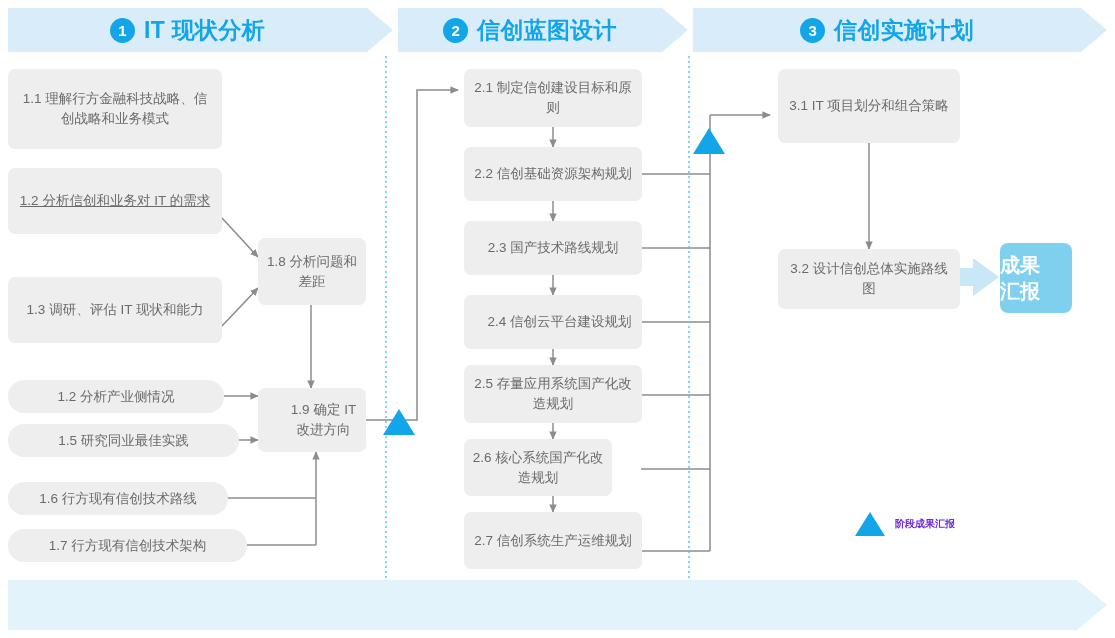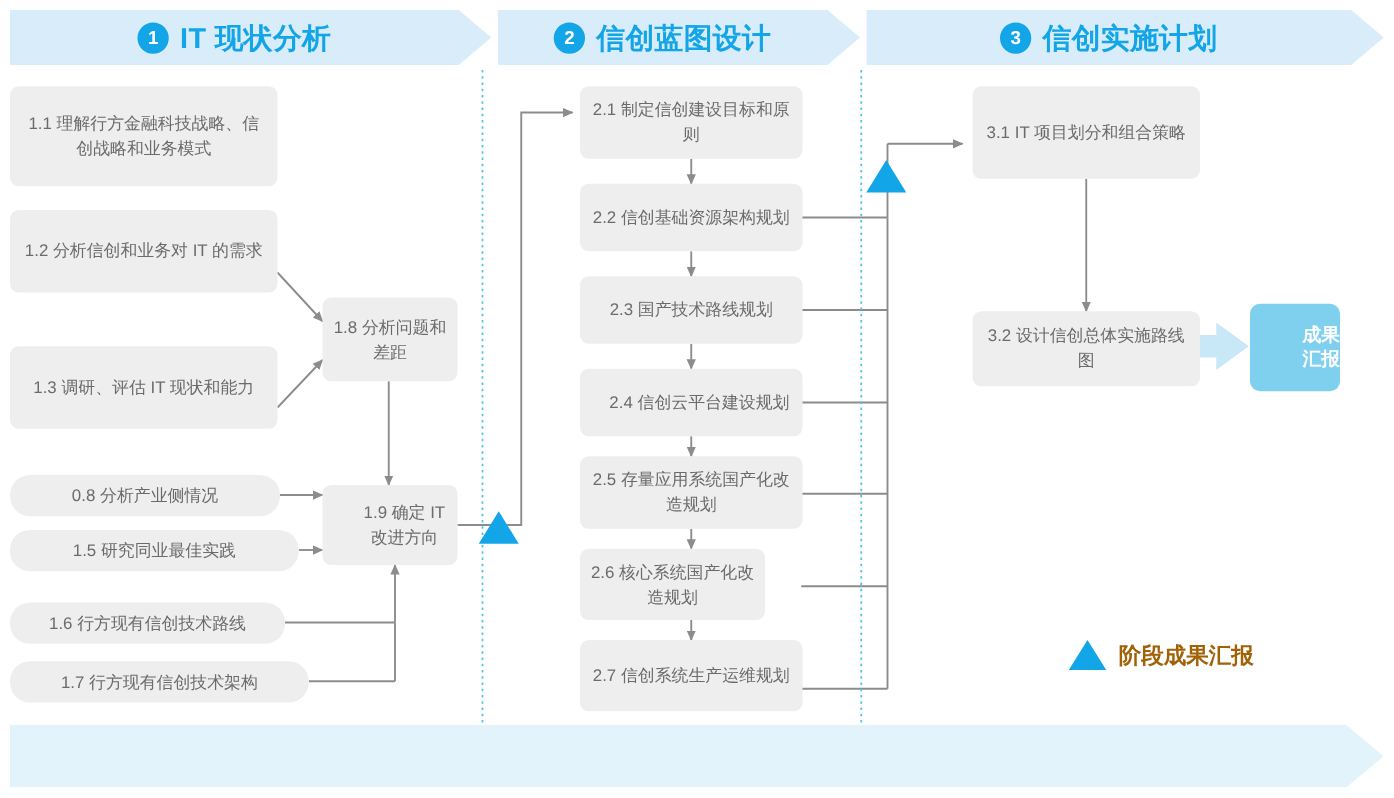--- a/index.html
+++ b/index.html
@@ -79,47 +79,47 @@
     z-index: 3;
   }
   .node.pill { border-radius: 16px; }
 
   
   .deliverable {
     position: absolute;
     background: #7fd0ef;
     border-radius: 8px;
     color: #ffffff;
-    font-size: 15px;
+    font-size: 20px;
     font-weight: bold;
     line-height: 1.3;
     display: flex;
-    align-items: flex-end;
+    align-items: flex-start;
     justify-content: center;
     text-align: center;
     z-index: 3;
   }
 
   
   .legend {
     position: absolute;
     display: flex;
     align-items: center;
     gap: 10px;
     z-index: 3;
   }
   .legend-tri {
     width: 0; height: 0;
     border-left: 15px solid transparent;
     border-right: 15px solid transparent;
     border-bottom: 24px solid #12a5e8;
   }
   .legend-text {
-    color: #a16207;
-    font-size: 18px;
+    color: #6d28d9;
+    font-size: 10px;
     font-weight: bold;
     white-space: nowrap;
   }
 
   
   .footer-band {
     position: absolute;
     left: 8px;
     top: 580px;
     width: 1099px;
@@ -225,23 +225,23 @@
       <path d="M689,56 L689,580"></path>
     </g>
 
     <path d="M943,268 L973,268 L973,258 L999,277 L973,296 L973,286 L943,286 z" fill="#c8e7f7"></path>
   </svg>
 
   <div class="milestone" style="left:383px; top:409px;"></div>
   <div class="milestone" style="left:693px; top:128px;"></div>
 
   <div class="node" style="left:8px; top:69px; width:214px; height:80px;">1.1 理解行方金融科技战略、信创战略和业务模式</div>
-  <div class="node" style="left:8px; top:168px; width:214px; height:66px;">1.2 分析信创和业务对 IT 的需求</div>
+  <div class="node" style="left:8px; top:168px; width:214px; height:66px;text-decoration:underline;">1.2 分析信创和业务对 IT 的需求</div>
   <div class="node" style="left:8px; top:277px; width:214px; height:66px;">1.3 调研、评估 IT 现状和能力</div>
-  <div class="node pill" style="left:8px; top:380px; width:216px; height:33px;">0.8 分析产业侧情况</div>
+  <div class="node pill" style="left:8px; top:380px; width:216px; height:33px;">1.2 分析产业侧情况</div>
   <div class="node pill" style="left:8px; top:424px; width:231px; height:33px;text-align:right;">1.5 研究同业最佳实践</div>
   <div class="node pill" style="left:8px; top:482px; width:220px; height:33px;">1.6 行方现有信创技术路线</div>
   <div class="node pill" style="left:8px; top:529px; width:239px; height:33px;">1.7 行方现有信创技术架构</div>
 
   <div class="node" style="left:258px; top:238px; width:108px; height:67px;">1.8 分析问题和差距</div>
   <div class="node" style="left:258px; top:388px; width:108px; height:64px;padding-left:31px;">1.9 确定 IT 改进方向</div>
 
   <div class="node" style="left:464px; top:69px; width:178px; height:58px;">2.1 制定信创建设目标和原则</div>
   <div class="node" style="left:464px; top:147px; width:178px; height:54px;">2.2 信创基础资源架构规划</div>
   <div class="node" style="left:464px; top:221px; width:178px; height:54px;">2.3 国产技术路线规划</div>

